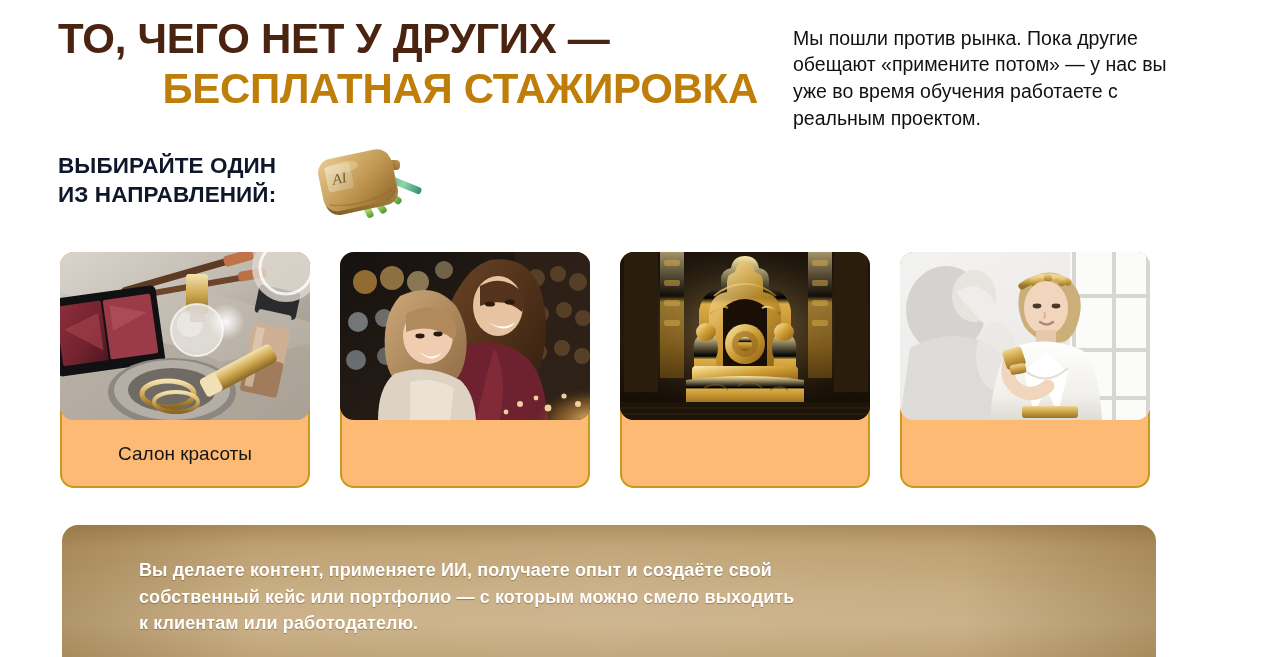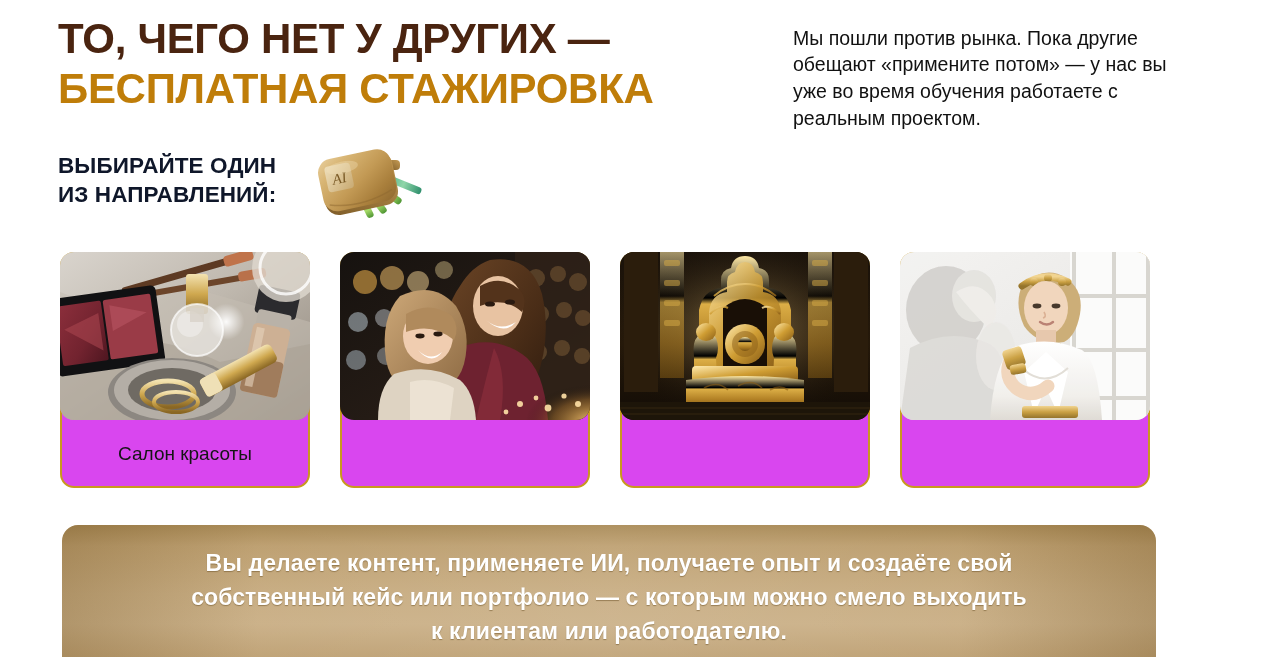--- a/index.html
+++ b/index.html
@@ -34,21 +34,21 @@
   .headline-line {
     display: block;
     font-weight: 700;
     font-size: 42px;
     line-height: 1.18;
     letter-spacing: -0.3px;
     white-space: nowrap;
     font-family: "Liberation Sans", sans-serif;
   }
   .headline-line.l1 { color: #4a2410; }
-  .headline-line.l2 { color: #bf7d09; }
+  .headline-line.l2 { color: #bf7d09; text-align: right; }
 
   
   .intro {
     position: absolute;
     left: 793px;
     top: 5px;
     width: 400px;
     font-size: 19.5px;
     line-height: 1.38;
     color: #111111;
@@ -89,21 +89,21 @@
     top: 252px;
     display: flex;
     gap: 30px;
   }
   .card {
     position: relative;
     width: 250px;
     height: 236px;
     border: 2px solid #c8991f;
     border-radius: 14px;
-    background: #d946ef;
+    background: #fdba74;
     box-sizing: border-box;
     overflow: visible;
   }
   .card-image {
     position: absolute;
     left: -2px;
     top: -2px;
     width: 250px;
     height: 168px;
     border-radius: 14px;
@@ -162,29 +162,29 @@
         rgba(255, 255, 255, 0.05) 18%,
         rgba(255, 255, 255, 0.10) 50%,
         rgba(255, 255, 255, 0.05) 82%,
         rgba(120, 92, 48, 0.30) 100%);
     pointer-events: none;
   }
   .banner-text {
     position: relative;
     z-index: 2;
     width: 940px;
-    text-align: center;
     color: #ffffff;
     font-weight: 700;
-    font-size: 23px;
+    font-size: 18px;
     line-height: 1.48;
     letter-spacing: 0.1px;
     white-space: pre-line;
     text-shadow: 0 1px 1px rgba(110, 84, 42, 0.55);
     font-family: "Liberation Sans", sans-serif;
+    margin-top: 11px;
   }
 </style>
 </head>
 <body>
 
 <div class="page">
 
   <div class="headline">
     <span class="headline-line l1">ТО, ЧЕГО НЕТ У ДРУГИХ —</span>
     <span class="headline-line l2">БЕСПЛАТНАЯ СТАЖИРОВКА</span>

